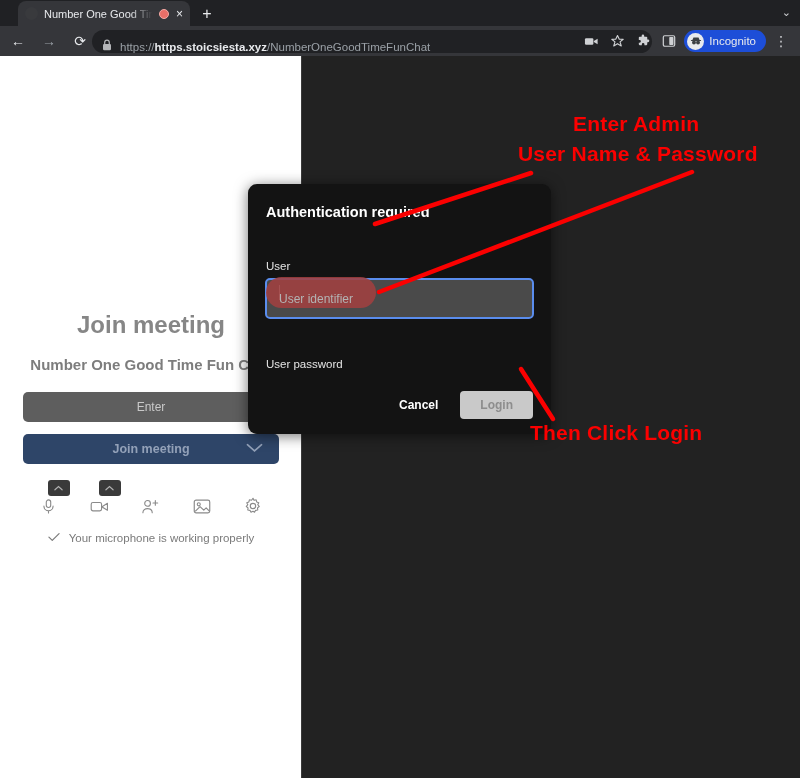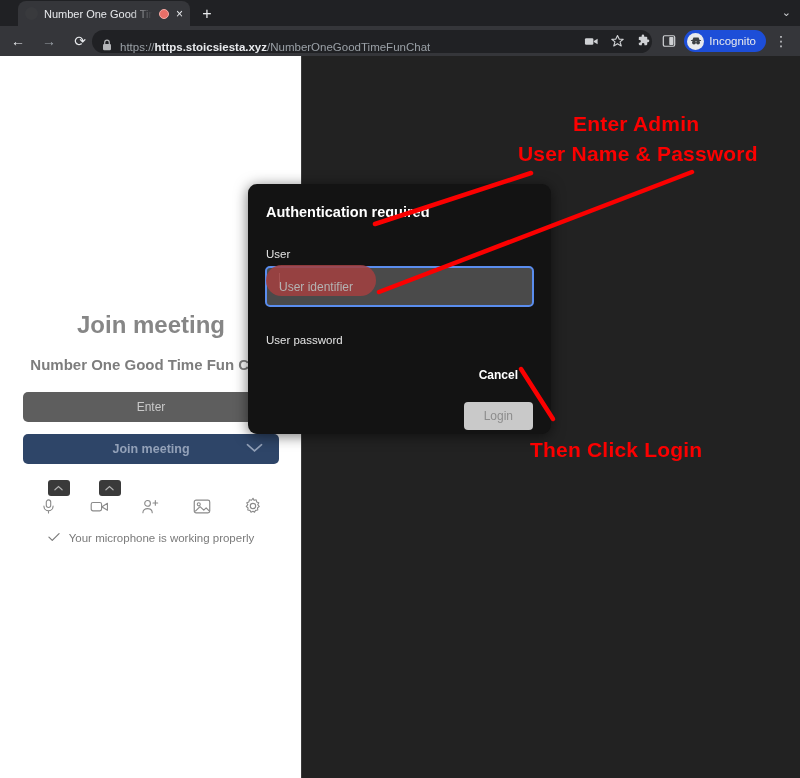--- a/index.html
+++ b/index.html
@@ -140,56 +140,56 @@
   }
 
   
   .dialog {
     position: absolute; left: 248px; top: 128px; width: 303px; height: 250px;
     background: #131313; border-radius: 9px;
     box-shadow: 0 2px 14px rgba(0,0,0,.55);
     padding: 20px 18px 16px 18px;
   }
   .dialog-title { color: #ffffff; font-size: 14.5px; font-weight: bold; }
-  .field-label { color: #e4e4e4; font-size: 11.5px; margin-top: 28px; }
+  .field-label { color: #e4e4e4; font-size: 11.5px; margin-top: 40px; }
   .field-box {
     position: relative; margin-top: 7px;
     height: 39px; background: #4a4a4a; border-radius: 4px;
     display: flex; align-items: center; padding-left: 13px;
     color: #b3b3b3; font-size: 12px;
   }
   .field-box.focused { outline: 2px solid #5a8dee; outline-offset: -1px; }
   .caret {
     position: absolute; left: 13px; top: 6px; width: 1px; height: 15px;
     background: #cfcfcf;
   }
   .field-box .ph { position: relative; z-index: 2; }
   .hl-pill {
     position: absolute; left: 0px; top: -2px; width: 110px; height: 31px;
     background: #a04040; border-radius: 16px; z-index: 1; opacity: .88;
   }
   .dialog-actions {
-    position: absolute; right: 18px; bottom: 4px;
-    display: flex; align-items: center; gap: 14px; flex-direction: column;
+    position: absolute; right: 18px; bottom: 15px;
+    display: flex; align-items: center; gap: 14px;
   }
   .btn-cancel { color: #ffffff; font-size: 12px; font-weight: bold; padding: 6px 8px; }
   .btn-login {
     background: #c9c9c9; color: #8d8d8d; font-size: 12px;
-    border-radius: 4px; padding: 7px 20px;
+    border-radius: 4px; padding: 7px 20px; font-weight: bold;
   }
 
   
   .annot-svg { position: absolute; left: 0; top: 0; width: 800px; height: 778px; pointer-events: none; }
   .annot-text {
     position: absolute; color: #fb0000; font-size: 21px; font-weight: bold;
     white-space: nowrap; letter-spacing: .2px;
   }
   #annot-enter-admin { left: 573px; top: 112px; }
   #annot-user-pass   { left: 518px; top: 142px; }
-  #annot-then-login  { left: 530px; top: 438px; }
+  #annot-then-login  { left: 530px; top: 421px; }
 </style>
 </head>
 <body>
 
 <div id="app">
 
   <div class="tabstrip">
     <div class="tab">
       <div class="tab-favicon"></div>
       <div class="tab-title">Number One Good Time Fun Chat</div>

